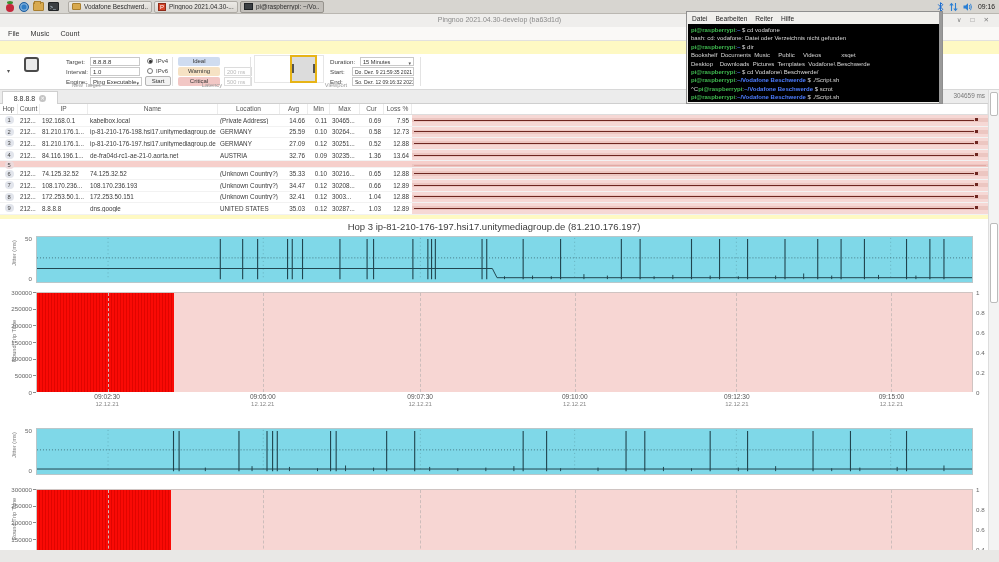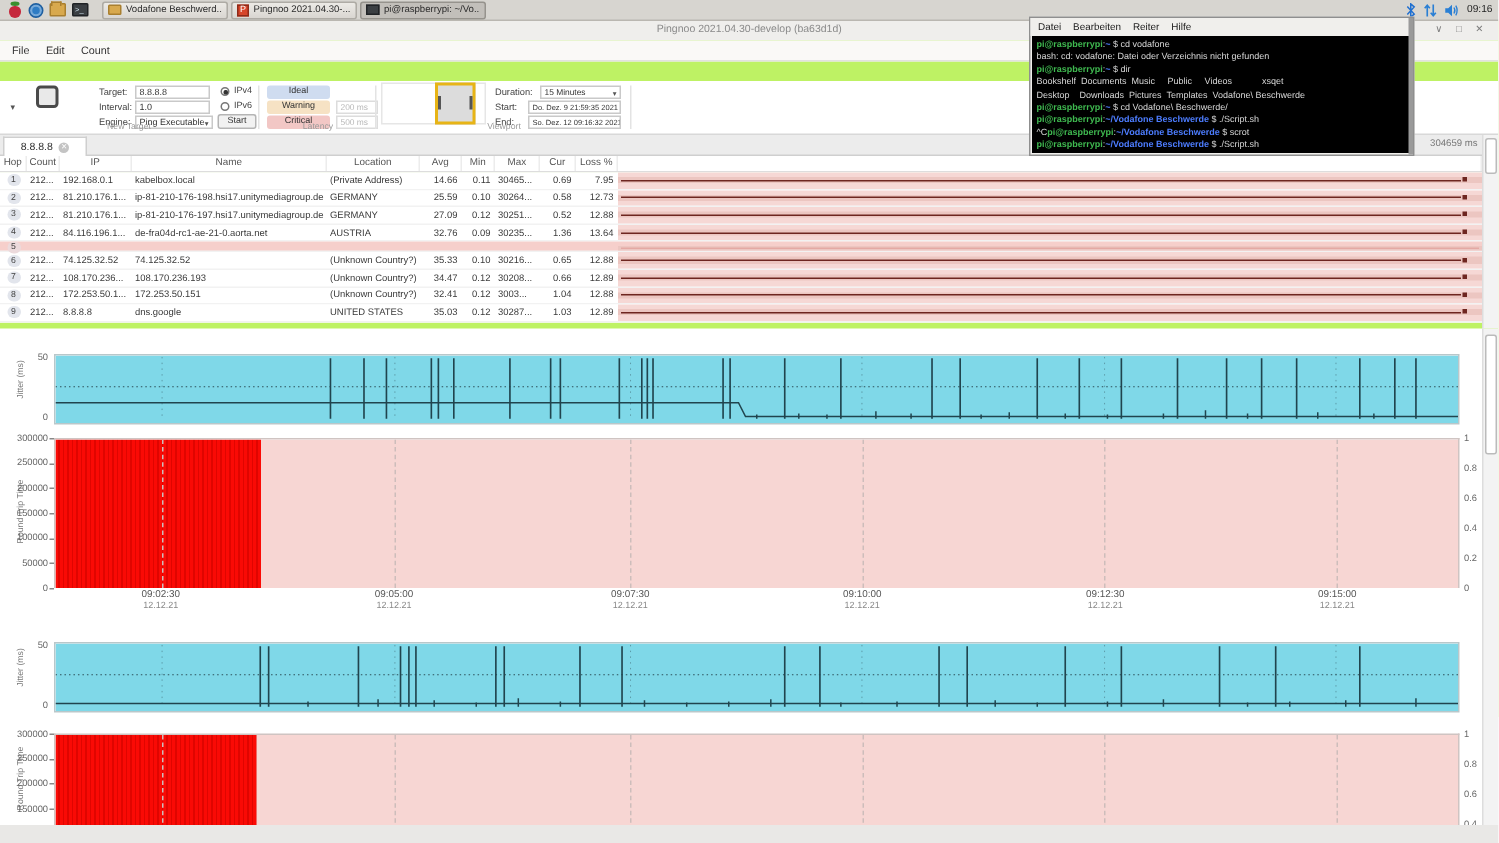--- a/index.html
+++ b/index.html
@@ -24,21 +24,21 @@
   .tb-lbl{font-size:6.4px;color:#2c2c2c;white-space:nowrap;overflow:hidden}
   .folder-icon{flex:none;width:9px;height:7px;background:#d8a94e;border:1px solid #a97f2f;border-radius:1px}
   .pingnoo-icon{flex:none;width:8px;height:8px;background:#d6452a;border:1px solid #8e2a18;color:#fff;font-size:6px;line-height:7px;text-align:center}
   .pingnoo-icon::after{content:"P"}
   .terminal-icon{flex:none;width:9px;height:7px;background:#3b3f43;border:1px solid #202326}
   .tb-tray{margin-left:auto;display:flex;align-items:center;gap:5px;padding-right:4px}
   .tray-svg{display:block}
   #clock{font-size:6.8px;color:#1d1d1d}
 
   
-  #pingnoo{position:absolute;left:0;top:14px;width:999px;height:464px;background:#bef264}
+  #pingnoo{position:absolute;left:0;top:14px;width:999px;height:464px;background:#fef9c3}
   .p-titlebar{position:absolute;left:0;top:0;width:100%;height:13px;background:#efeeec}
   .p-title{position:absolute;left:0;right:0;top:2px;text-align:center;font-size:7px;color:#8a8a8a}
   .p-controls{position:absolute;right:10px;top:2px;display:flex;gap:9px}
   .pwc{font-size:6.5px;color:#7d7d7d;line-height:8px}
   .p-menubar{position:absolute;left:0;top:13px;width:100%;height:14px;background:#faf9f7;border-bottom:1px solid #e2e1df;display:flex;align-items:center;gap:11px;padding-left:8px}
   .pmenu-item{font-size:7.2px;color:#333}
   .p-tabrow{position:absolute;left:0;top:27px;width:100%;height:13px;background:#f6f5f3}
   .ribbon-tab{position:absolute;left:10px;top:2px;font-size:7.2px;font-weight:bold;color:#1d3557}
   .ribbon-tab-underline{position:absolute;left:8px;top:11px;width:58px;height:2px;background:#3a6fb5}
 
@@ -160,21 +160,21 @@
     <div class="p-titlebar">
       <div class="p-title">Pingnoo 2021.04.30-develop (ba63d1d)</div>
       <div class="p-controls">
           <span class="pwc">∨</span>
           <span class="pwc">□</span>
           <span class="pwc">✕</span>
         </div>
     </div>
     <div class="p-menubar">
         <span class="pmenu-item">File</span>
-        <span class="pmenu-item">Edit</span>
+        <span class="pmenu-item">Music</span>
         <span class="pmenu-item">Count</span>
       </div>
 
     <div class="ribbon">
 
       <div class="nt-icon"></div>
       <div class="nt-drop">▾</div>
       <span class="rlb" style="left:66px;top:4px">Target:</span>
       <div class="rfield" style="left:90px;top:3px;width:50px">8.8.8.8</div>
       <span class="rlb" style="left:66px;top:14px">Interval:</span>
@@ -373,20 +373,21 @@
             <div class="sline"></div>
             <div class="smark"></div>
           </div>
         </div>
       </div>
     <div class="vscroll" style="left:988px;top:76px;height:129px">
         <div class="vthumb" style="top:2px;height:24px"></div>
       </div>
 
     <div id="charts">
+      <div class="ctitle" style="top:2px">Hop 3 ip-81-210-176-197.hsi17.unitymediagroup.de (81.210.176.197)</div>
     <div class="ylab" style="left: -8px; top: 31px; width: 44px;">Jitter (ms)</div>
         <div class="ytick" style="top: 16px;">50</div>
         <div class="ytick" style="top: 56px;">0</div>
         <div class="plotwrap" style="top: 17px; height: 47px;"><svg width="100%" height="100%" viewBox="0 0 937 47" preserveAspectRatio="none">
             <rect x="0" y="0" width="937" height="47" fill="#7fd8e8"></rect>
             <line x1="71.212" y1="1" x2="71.212" y2="45" stroke="#58939f" stroke-width="0.6" stroke-dasharray="1,3"></line>
             <line x1="226.754" y1="1" x2="226.754" y2="45" stroke="#58939f" stroke-width="0.6" stroke-dasharray="1,3"></line>
             <line x1="384.16999999999996" y1="1" x2="384.16999999999996" y2="45" stroke="#58939f" stroke-width="0.6" stroke-dasharray="1,3"></line>
             <line x1="538.775" y1="1" x2="538.775" y2="45" stroke="#58939f" stroke-width="0.6" stroke-dasharray="1,3"></line>
             <line x1="700.876" y1="1" x2="700.876" y2="45" stroke="#58939f" stroke-width="0.6" stroke-dasharray="1,3"></line>

